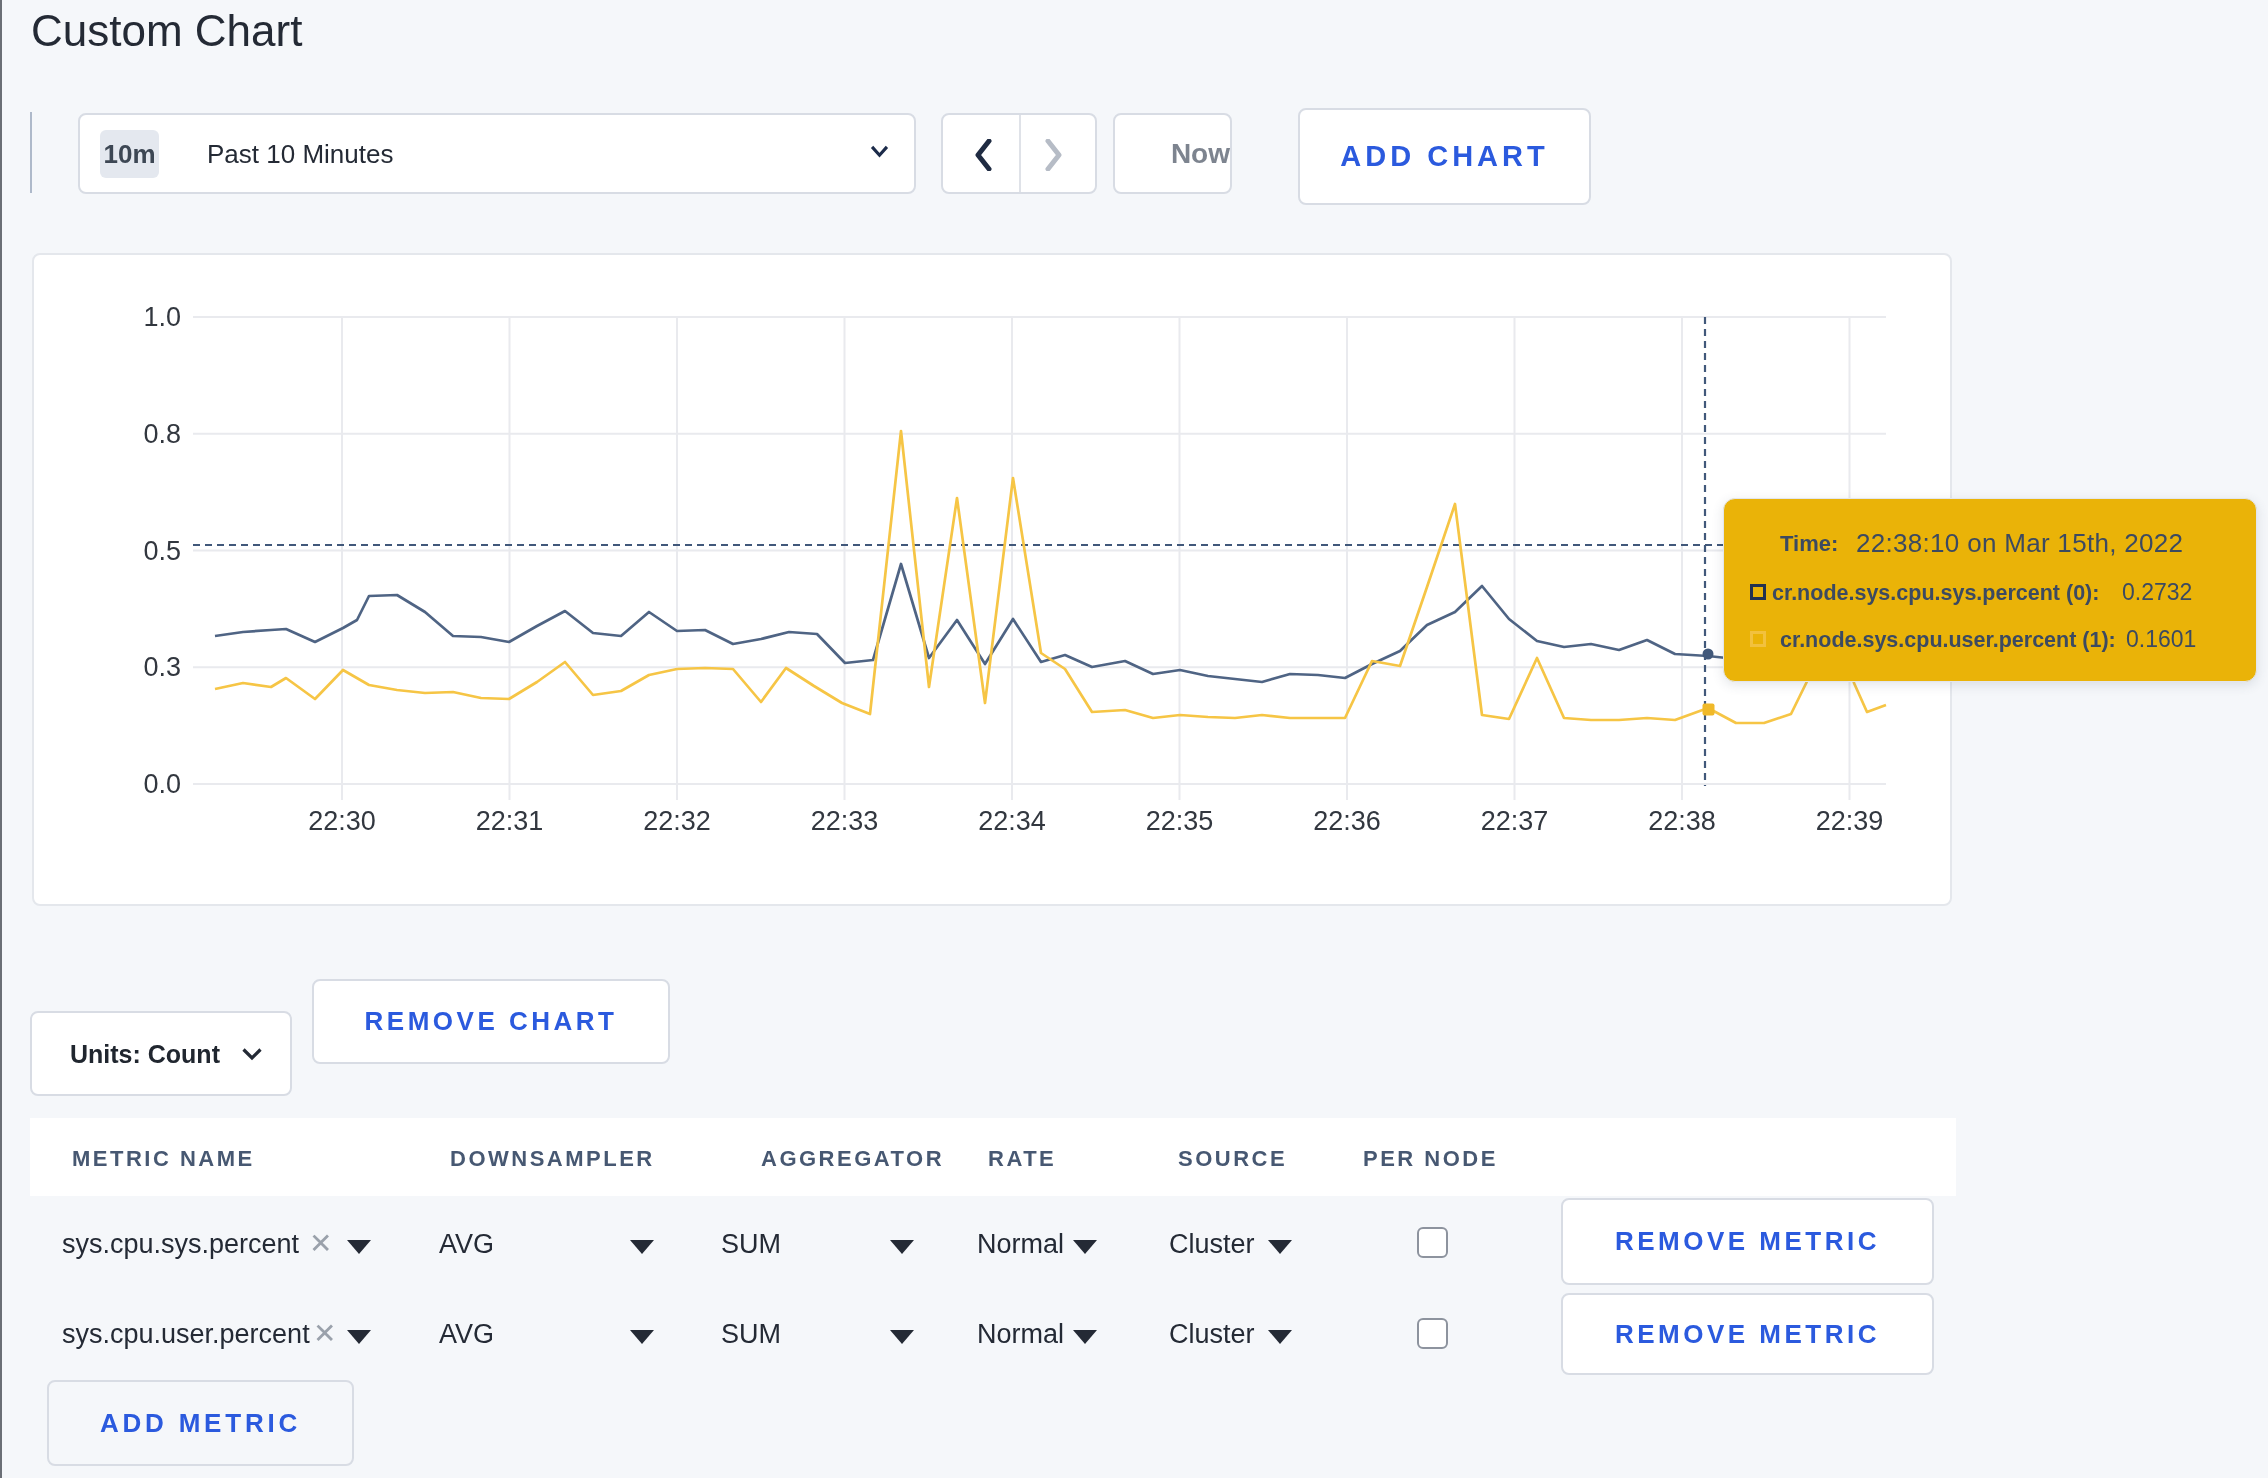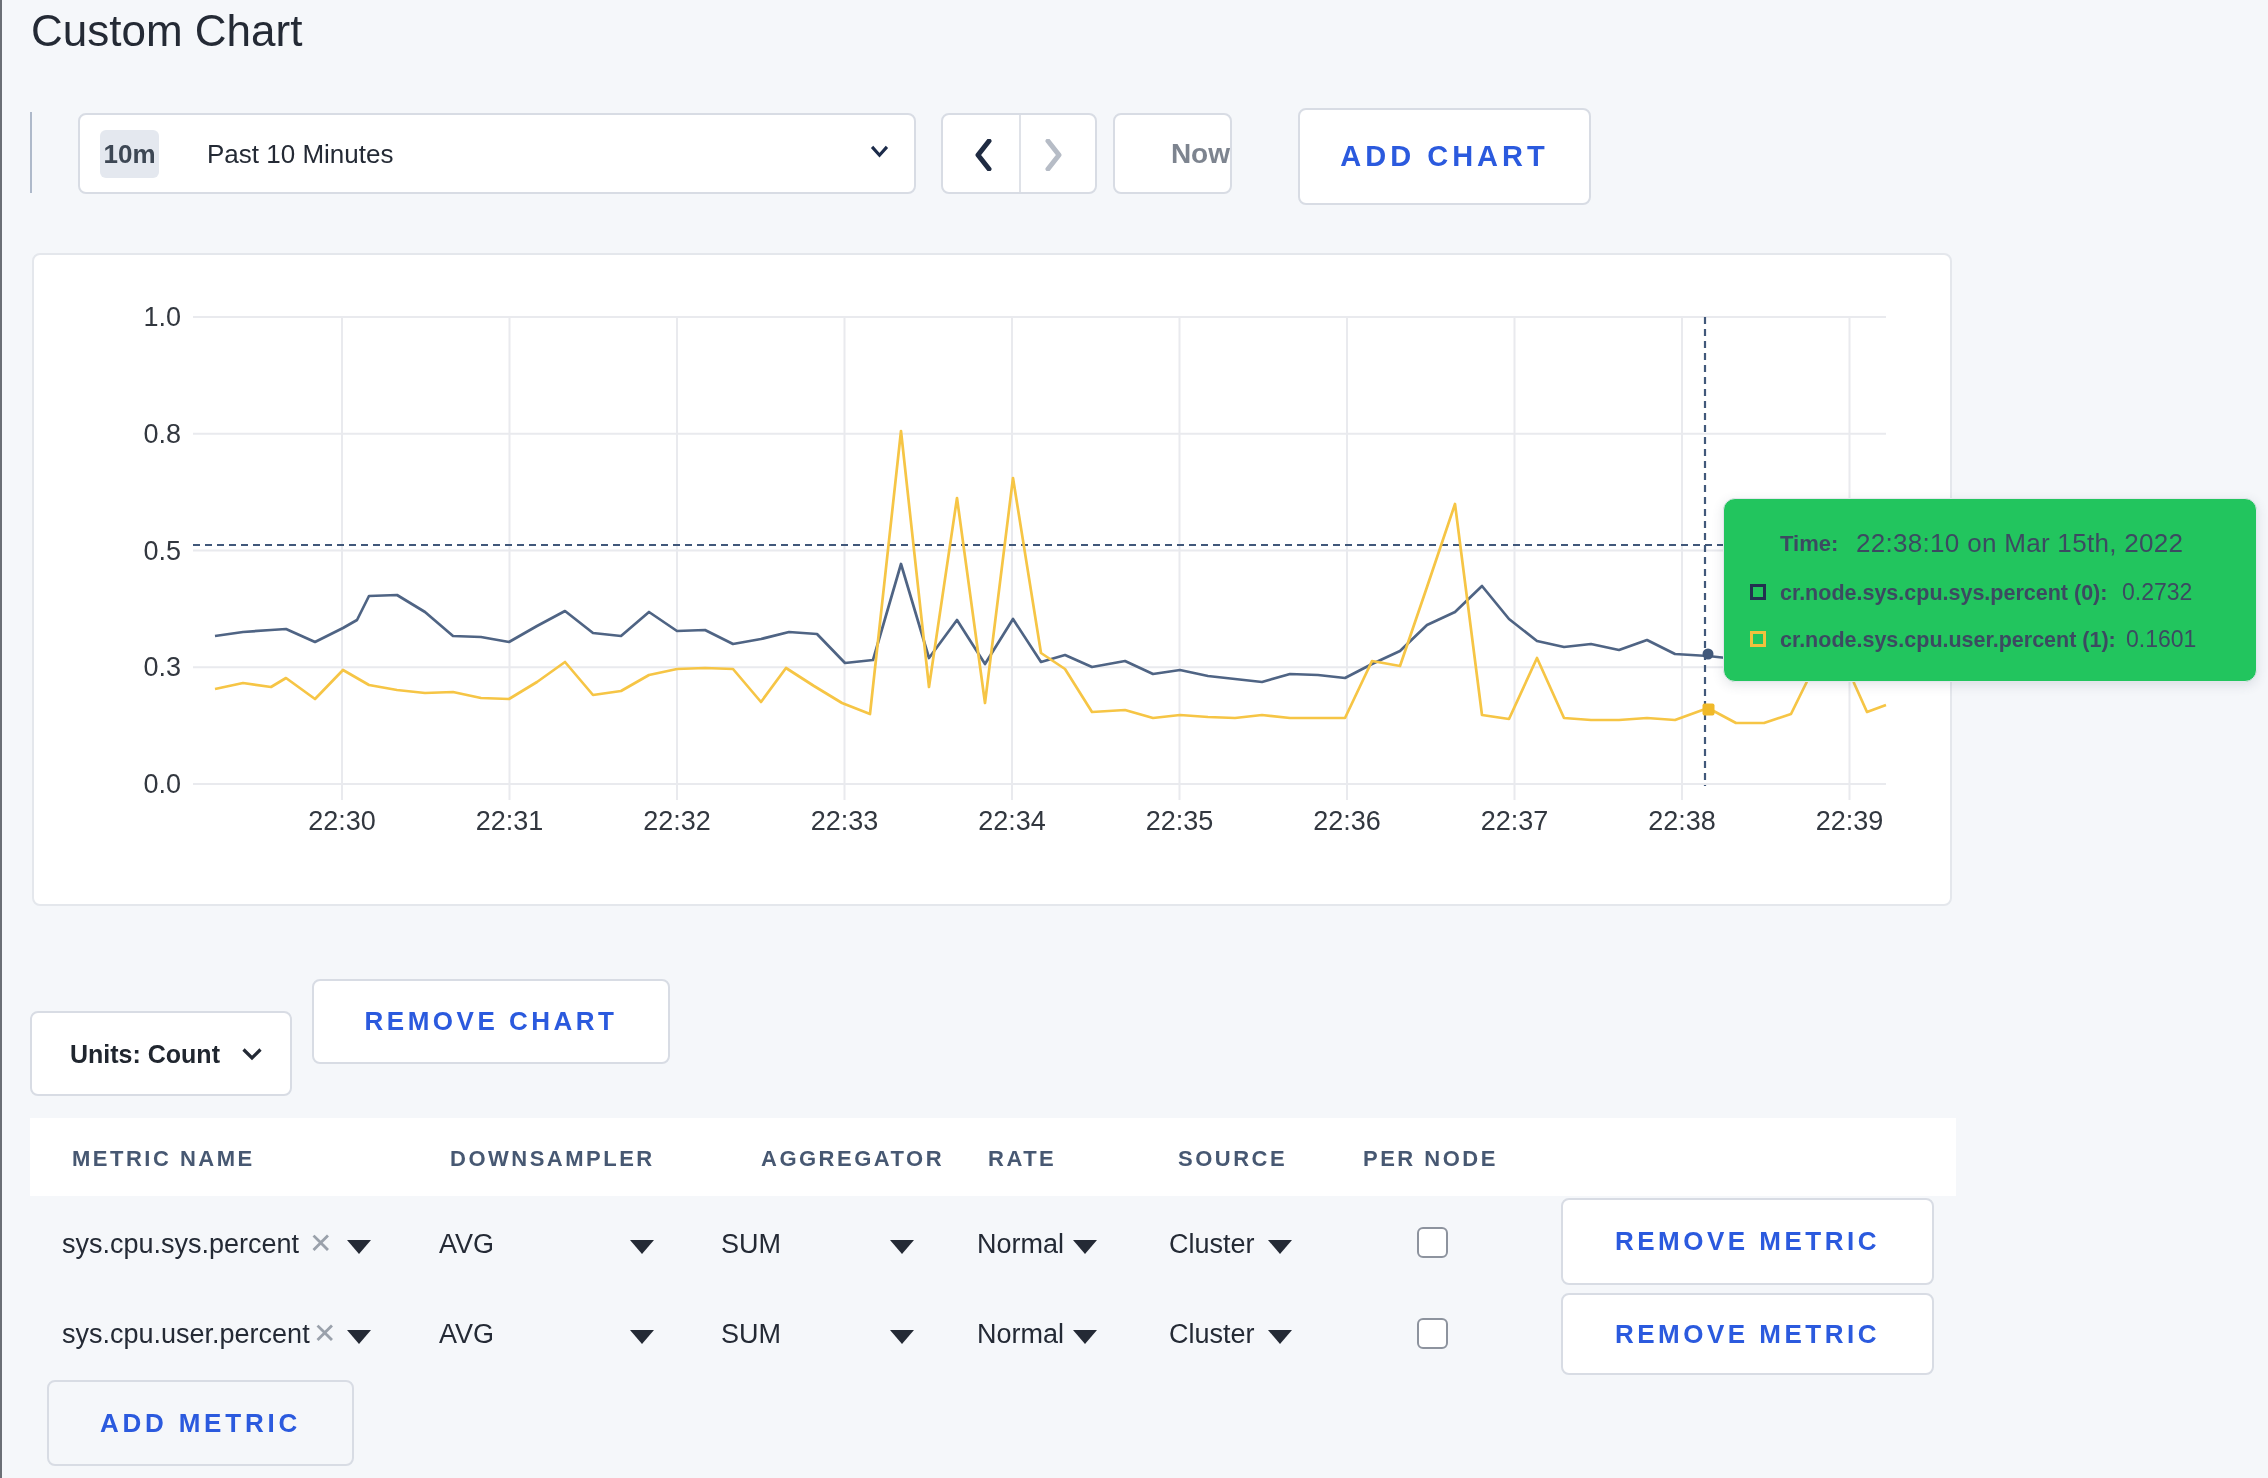--- a/index.html
+++ b/index.html
@@ -73,25 +73,25 @@
 <text x="1815.5" y="575" text-anchor="middle" font-size="27" fill="#32373f">22:39</text>
 <line x1="159" y1="290" x2="1852" y2="290" stroke="#41587a" stroke-width="2.2" stroke-dasharray="7 5"></line>
 <line x1="1671" y1="62" x2="1671" y2="531" stroke="#41587a" stroke-width="2.2" stroke-dasharray="7 5"></line>
 <polyline points="181,381 209,377 237,375 252,374 281,387 309,373 323,365 335,341 363,340 391,357 419,381 447,382 475,387 503,371 531,356 559,378 587,381 615,357 643,376 671,375 699,389 727,384 755,377 783,379 811,408 839,405 867,309 895,403 923,365 951,409 979,364 1007,407 1031,400 1058,412 1091,406 1119,419 1146,415 1174,421 1201,424 1228,427 1256,419 1284,420 1311,423 1338,409 1366,396 1393,370 1421,357 1448,331 1475,364 1503,386 1530,392 1557,389 1585,395 1613,385 1641,399 1674,401 1702,404 1730,409 1757,397 1785,405 1813,410 1841,417 1852,415" fill="none" stroke="#4f6484" stroke-width="2.7" stroke-linejoin="round"></polyline>
 <polyline points="181,434 209,428 237,432 252,423 281,444 309,415 335,430 363,435 391,438 419,437 447,443 475,444 503,427 531,407 559,440 587,436 615,420 643,414 671,413 699,414 727,447 752,413 780,431 808,448 836,459 867,176 895,432 923,243 951,448 979,223 1007,398 1031,414 1058,457 1091,455 1119,463 1146,460 1174,462 1201,463 1228,460 1256,463 1284,463 1311,463 1338,406 1366,411 1393,332 1421,249 1448,460 1475,464 1503,403 1530,463 1557,465 1585,465 1613,463 1641,465 1674,453 1702,468 1730,468 1757,459 1785,402 1808,381 1820,428 1833,457 1852,450" fill="none" stroke="#f6c545" stroke-width="2.7" stroke-linejoin="round"></polyline>
 <circle cx="1674" cy="399" r="5.5" fill="#41587a"></circle>
 <rect x="1668.5" y="448.5" width="12" height="12" rx="2" fill="#f0b929"></rect>
 </svg>
 </div>
 
-<div class="abs" style="left:1723px;top:498px;width:534px;height:184px;background:#22c55e;border:1px solid #e3e6ec;border-radius:12px;box-shadow:0 3px 12px rgba(60,70,90,0.14);">
+<div class="abs" style="left:1723px;top:498px;width:534px;height:184px;background:#eab308;border:1px solid #e3e6ec;border-radius:12px;box-shadow:0 3px 12px rgba(60,70,90,0.14);">
   <div class="abs" style="left:56px;top:32px;font-size:22px;color:#3c4a61;"><b>Time:</b></div>
   <div class="abs" style="left:132px;top:29px;font-size:26px;letter-spacing:0.3px;color:#3c4a61;">22:38:10 on Mar 15th, 2022</div>
   <div class="abs" style="left:26px;top:85px;width:16px;height:16px;border:3px solid #233150;"></div>
-  <div class="abs" style="left:56px;top:82px;font-size:21.5px;font-weight:bold;color:#3c4a61;">cr.node.sys.cpu.sys.percent (0):</div>
+  <div class="abs" style="left:48px;top:82px;font-size:21.5px;font-weight:bold;color:#3c4a61;">cr.node.sys.cpu.sys.percent (0):</div>
   <div class="abs" style="left:398px;top:80px;font-size:23px;color:#3c4a61;">0.2732</div>
   <div class="abs" style="left:26px;top:132px;width:16px;height:16px;border:3px solid #f2c13e;"></div>
   <div class="abs" style="left:56px;top:129px;font-size:21.5px;font-weight:bold;color:#3c4a61;">cr.node.sys.cpu.user.percent (1):</div>
   <div class="abs" style="left:402px;top:127px;font-size:23px;color:#3c4a61;">0.1601</div>
 </div>
 
 <div class="btn" style="left:30px;top:979px;width:262px;height:85px;margin-top:32px;">
   <div class="abs" style="left:38px;top:27px;font-size:25px;font-weight:bold;color:#20262f;">Units: Count</div>
   <svg class="abs" style="left:209px;top:34px" width="22" height="14" viewBox="0 0 22 14">
       <path d="M2.5 2.5 L11 11 L19.5 2.5" fill="none" stroke="#242a35" stroke-width="3.2"></path>

